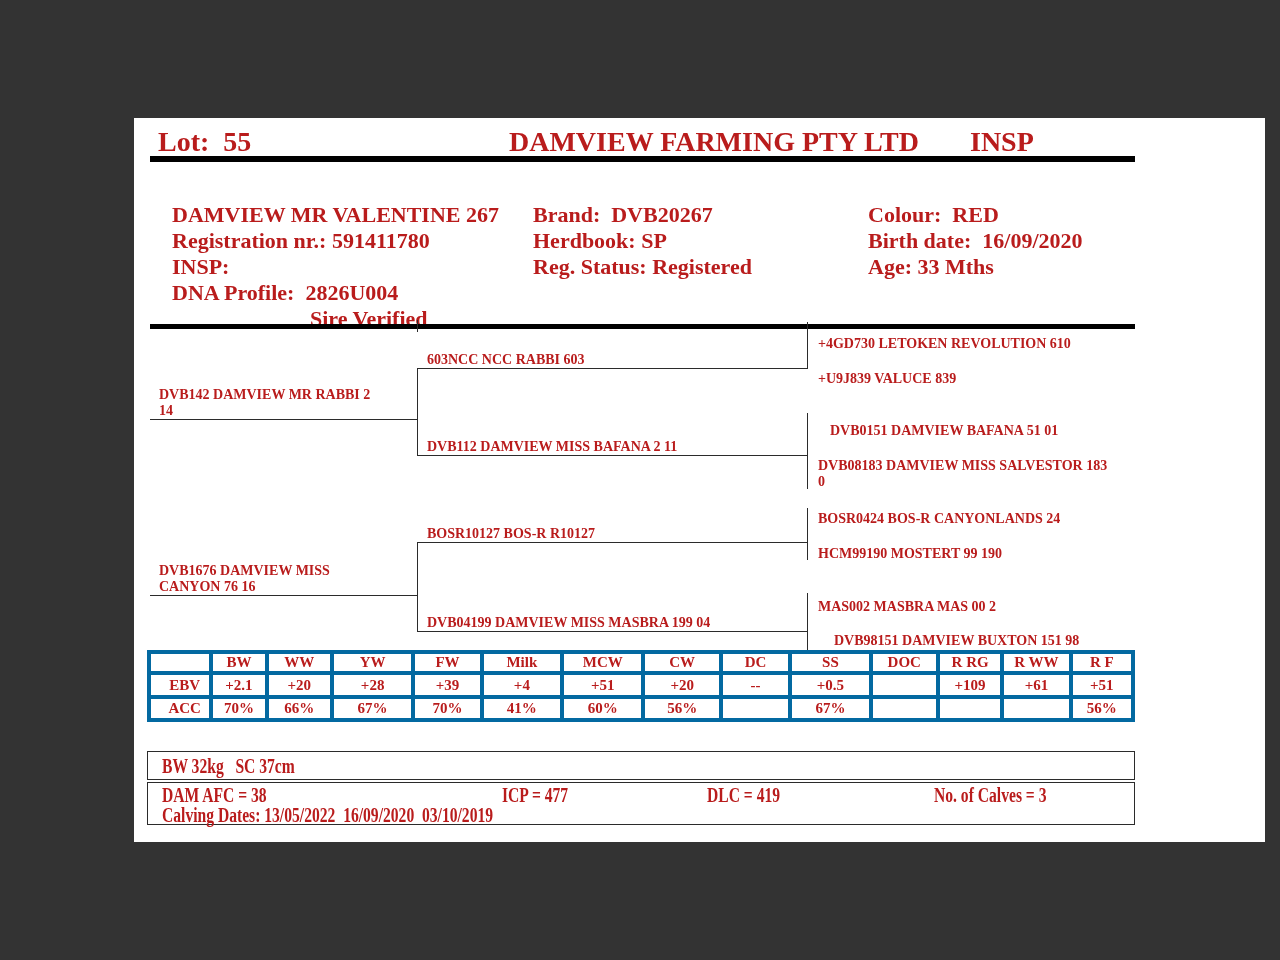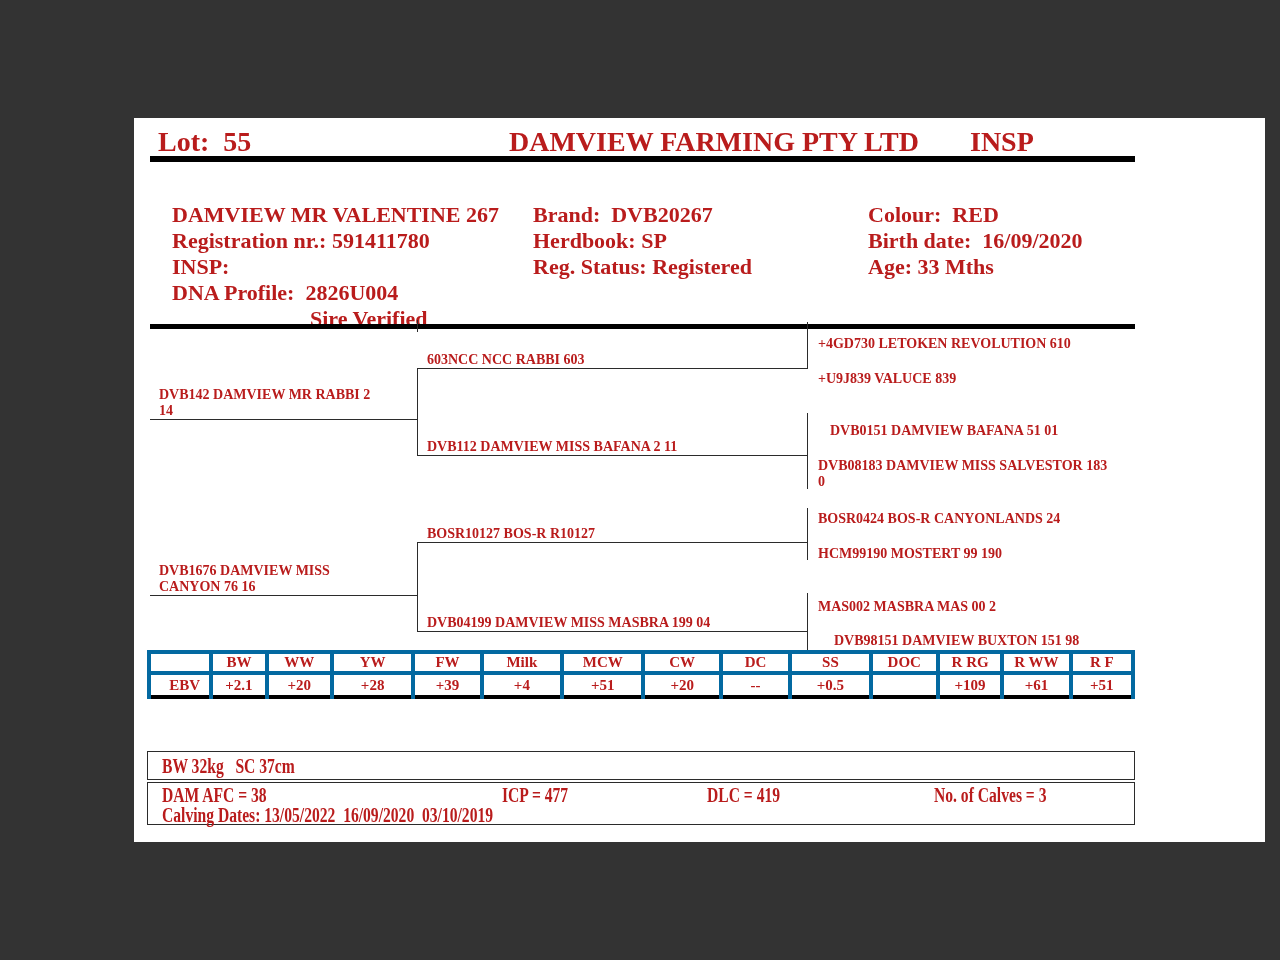--- a/index.html
+++ b/index.html
@@ -123,20 +123,36 @@
       <td>+4</td>
       <td>+51</td>
       <td>+20</td>
       <td>--</td>
       <td>+0.5</td>
       <td></td>
       <td>+109</td>
       <td>+61</td>
       <td>+51</td>
     </tr>
+    <tr style="height:23px">
+      <td class="lbl">ACC</td>
+      <td>70%</td>
+      <td>66%</td>
+      <td>67%</td>
+      <td>70%</td>
+      <td>41%</td>
+      <td>60%</td>
+      <td>56%</td>
+      <td></td>
+      <td>67%</td>
+      <td></td>
+      <td></td>
+      <td></td>
+      <td>56%</td>
+    </tr>
   </tbody>
     </table>
 
   <div class="box" style="left:13px;top:633px;width:988px;height:29px;">
     <span class="cond" style="position:absolute;left:14px;top:4px;">BW 32kg   SC 37cm</span>
   </div>
 
   <div class="box" style="left:13px;top:664px;width:988px;height:43px;">
     <span class="cond" style="position:absolute;left:14px;top:2px;">DAM AFC = 38</span>
     <span class="cond" style="position:absolute;left:354px;top:2px;">ICP = 477</span>

